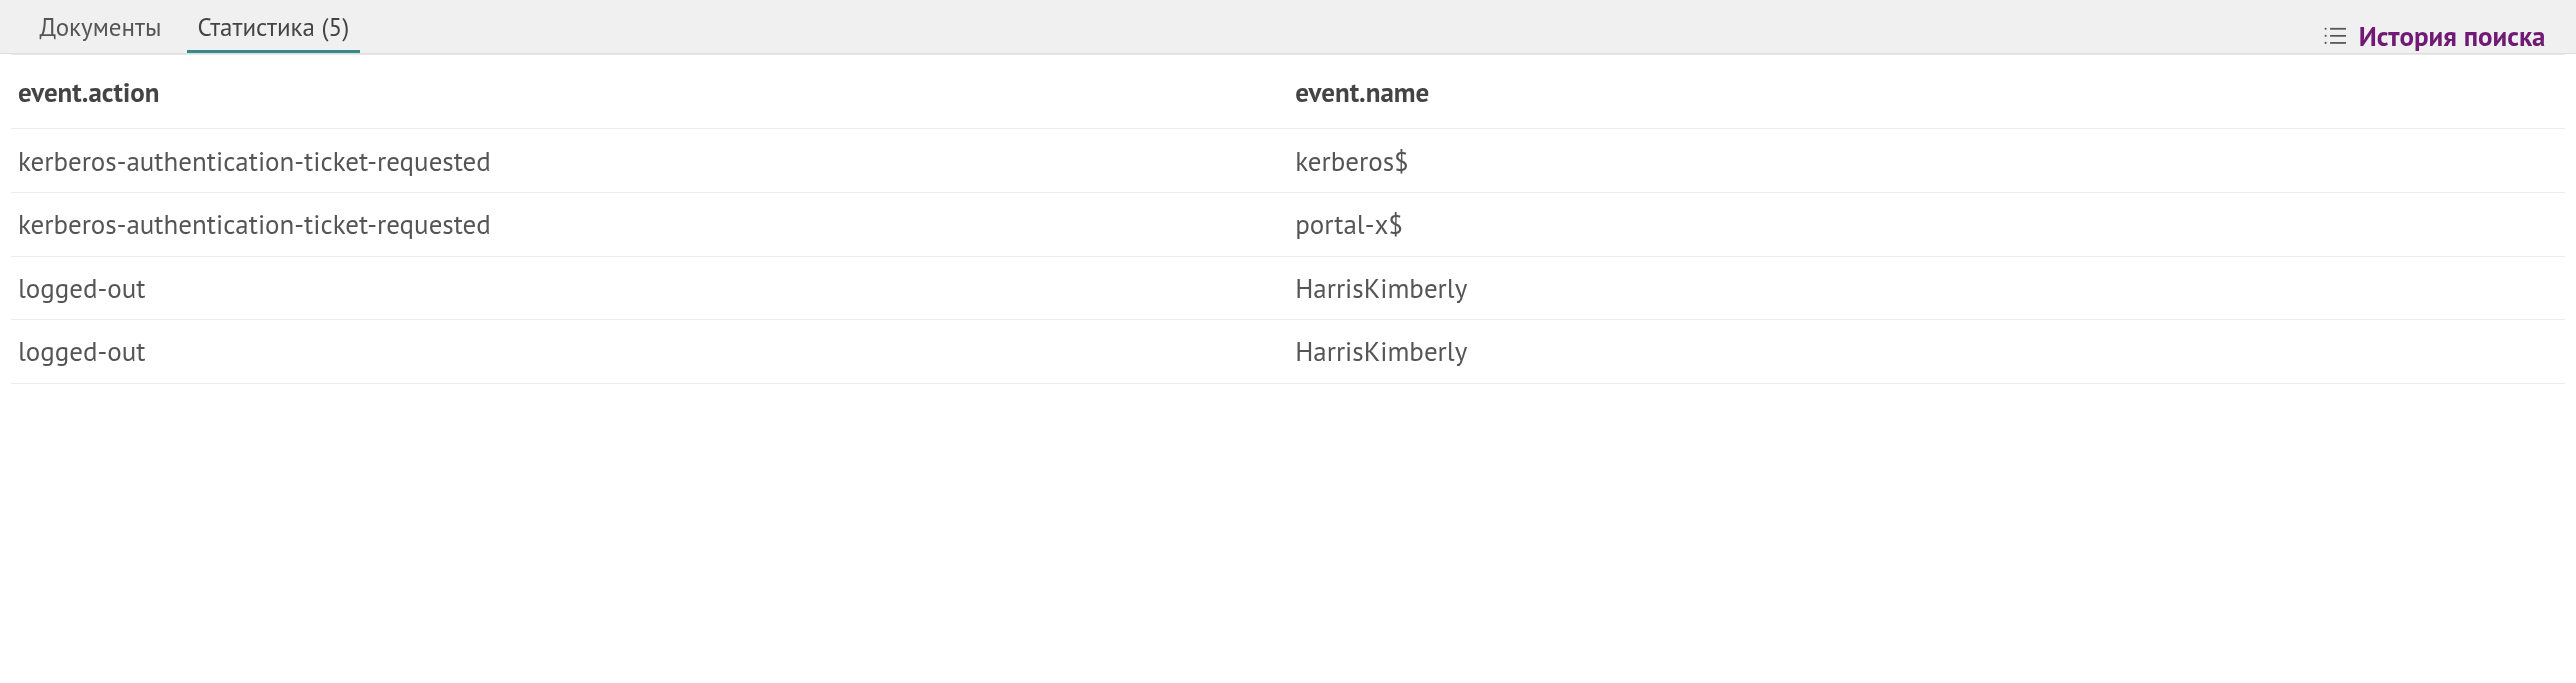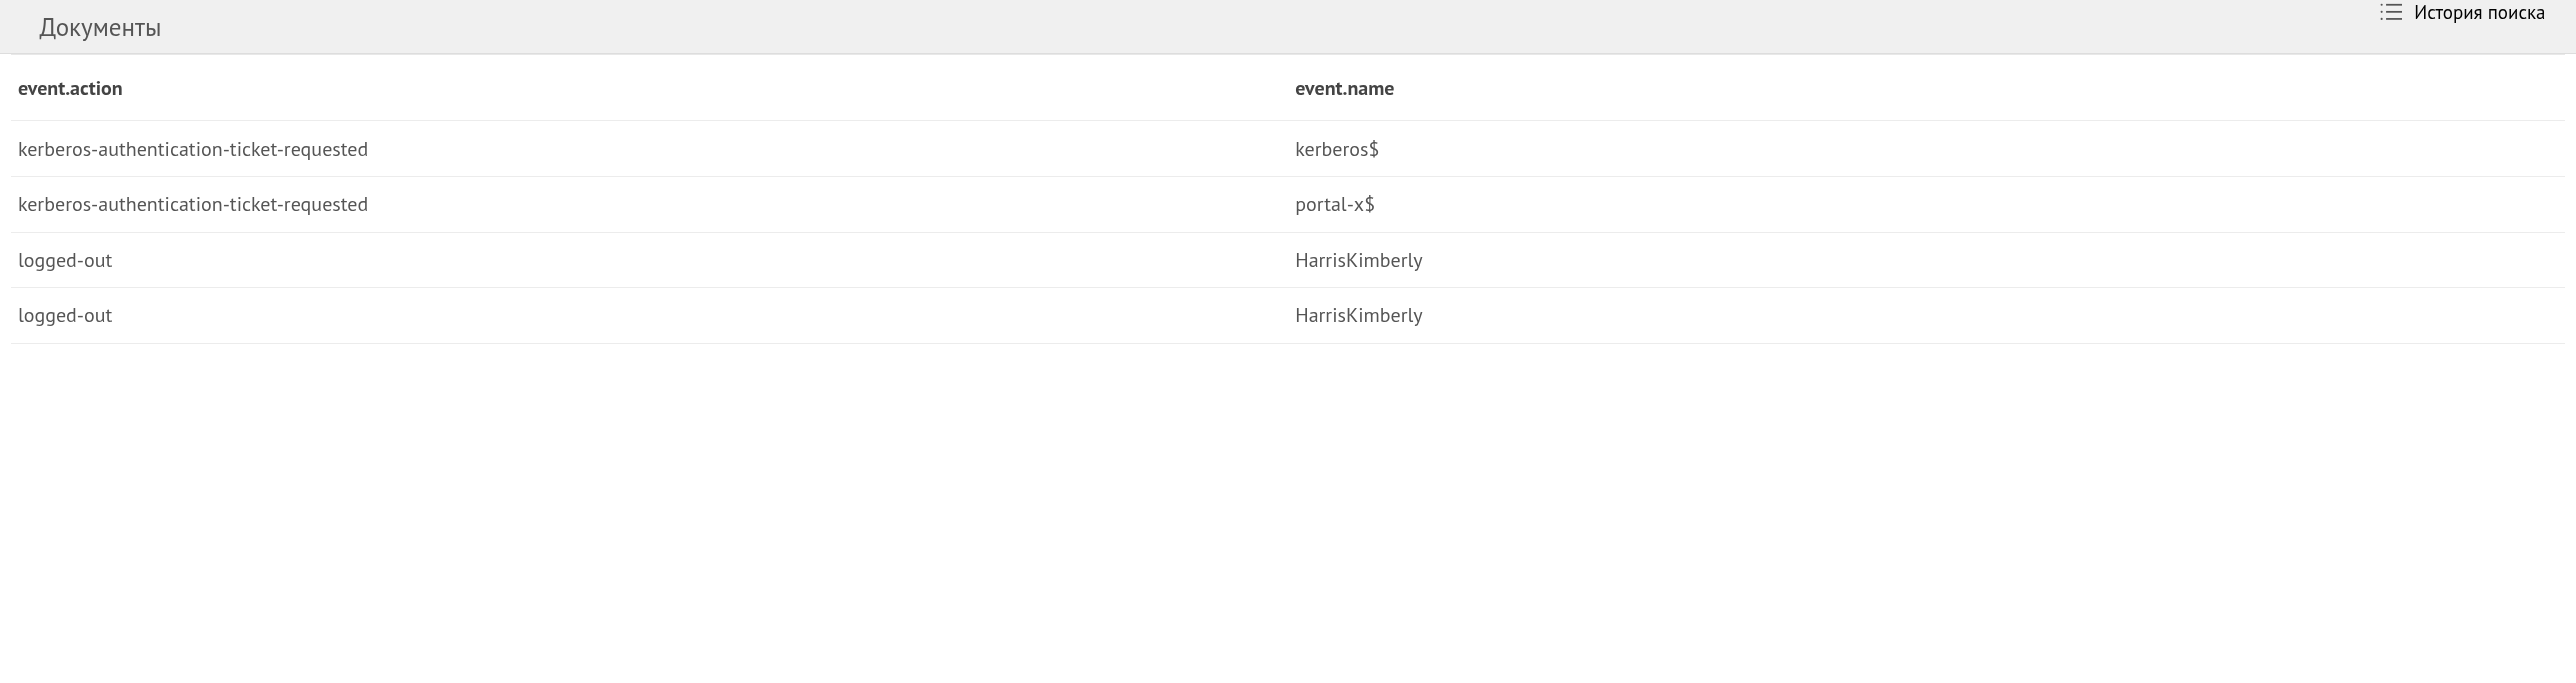--- a/index.html
+++ b/index.html
@@ -8,21 +8,21 @@
       box-sizing: border-box;
     }
     body {
       font-family: -apple-system, BlinkMacSystemFont, "Segoe UI", "PT Sans", Verdana, sans-serif;
       background: #fff;
       color: #5a5a5a;
       font-size: 23px;
     }
     .tabs-bar {
       display: flex;
-      align-items: flex-start;
+      align-items: flex-end;
       background: #f0f0f0;
       border-bottom: 0.9px solid #ddd;
       padding: 0 21.5px;
       height: 54px;
     }
     .tabs-left {
       display: flex;
       align-items: stretch;
       height: 100%;
     }
@@ -47,43 +47,44 @@
       height: 2.7px;
       background: #3a8a8a;
     }
     .tabs-spacer {
       flex: 1;
     }
     .history-link {
       display: flex;
       align-items: center;
       gap: 12.5px;
-      color: #000000;
+      color: #701a75;
       cursor: pointer;
-      font-size: 19px;
+      font-size: 27px;
       padding-right: 9px;
+      font-weight: bold;
     }
     .history-link .icon {
       display: inline-flex;
       align-items: center;
     }
     .table-wrap {
       margin: 0 10.7px;
       border-top: 0.9px solid #e8e8e8;
     }
     table {
       width: 100%;
       border-collapse: collapse;
     }
     th, td {
       text-align: left;
       padding: 14.3px 7.2px;
       border-bottom: 0.9px solid #ececec;
       color: #555;
-      font-size: 20px;
+      font-size: 27px;
       font-weight: normal;
     }
     th {
       font-weight: 700;
       color: #444;
       padding-top: 19.7px;
       padding-bottom: 19.7px;
     }
     .col-action {
       width: 50%;
@@ -92,20 +93,23 @@
       width: 50%;
     }
   </style>
 </head>
 <body>
 
 <div class="tabs-bar">
   <div class="tabs-left">
     <div class="tab">
       <span>Документы</span>
+    </div>
+    <div class="tab active">
+      <span>Статистика (5)</span>
     </div>
   </div>
   <div class="tabs-spacer"></div>
   <div class="history-link">
     <span class="icon">
       <svg width="23" height="19.7" viewBox="0 0 26 22" fill="none" stroke="#555" stroke-width="2">
         <circle cx="3" cy="3" r="1.2" fill="#555" stroke="none"></circle>
         <circle cx="3" cy="11" r="1.2" fill="#555" stroke="none"></circle>
         <circle cx="3" cy="19" r="1.2" fill="#555" stroke="none"></circle>
         <line x1="8" y1="3" x2="26" y2="3"></line>

